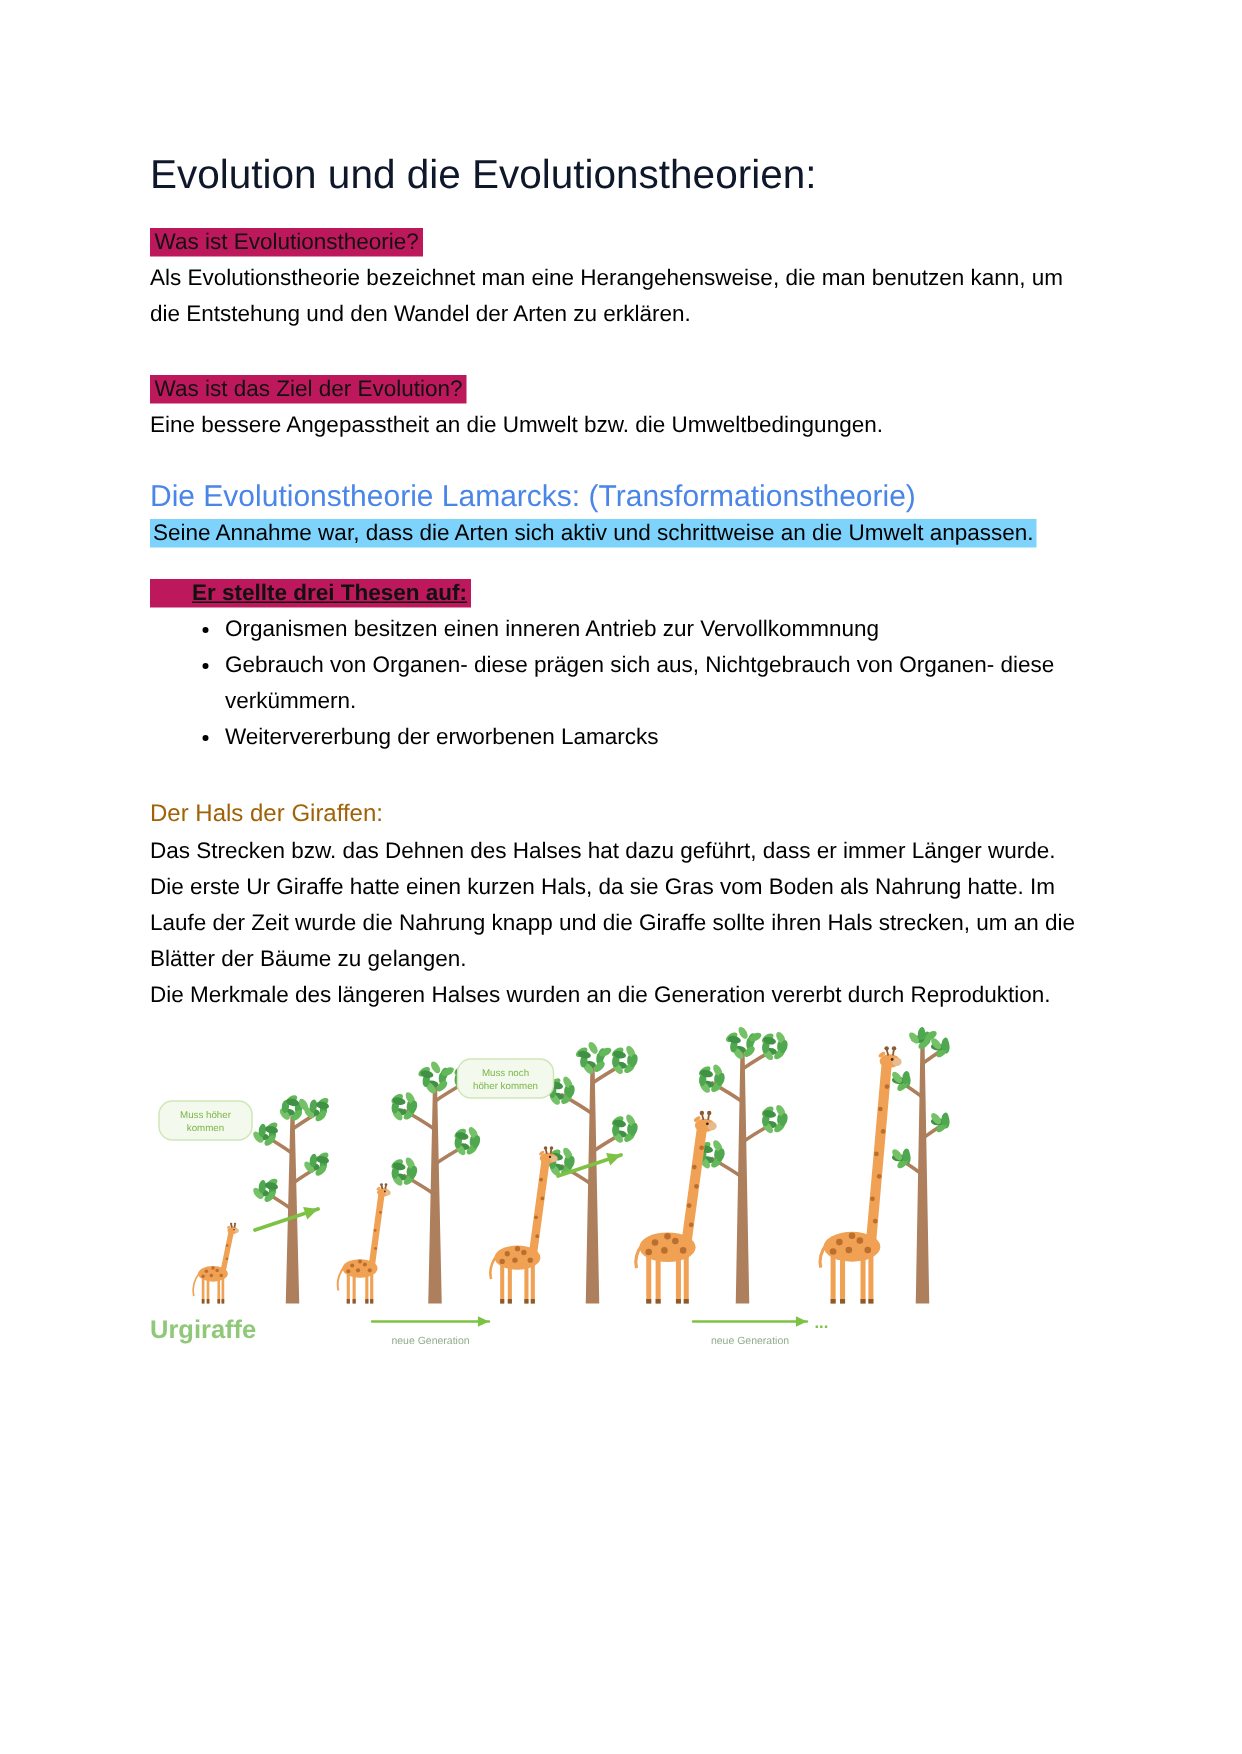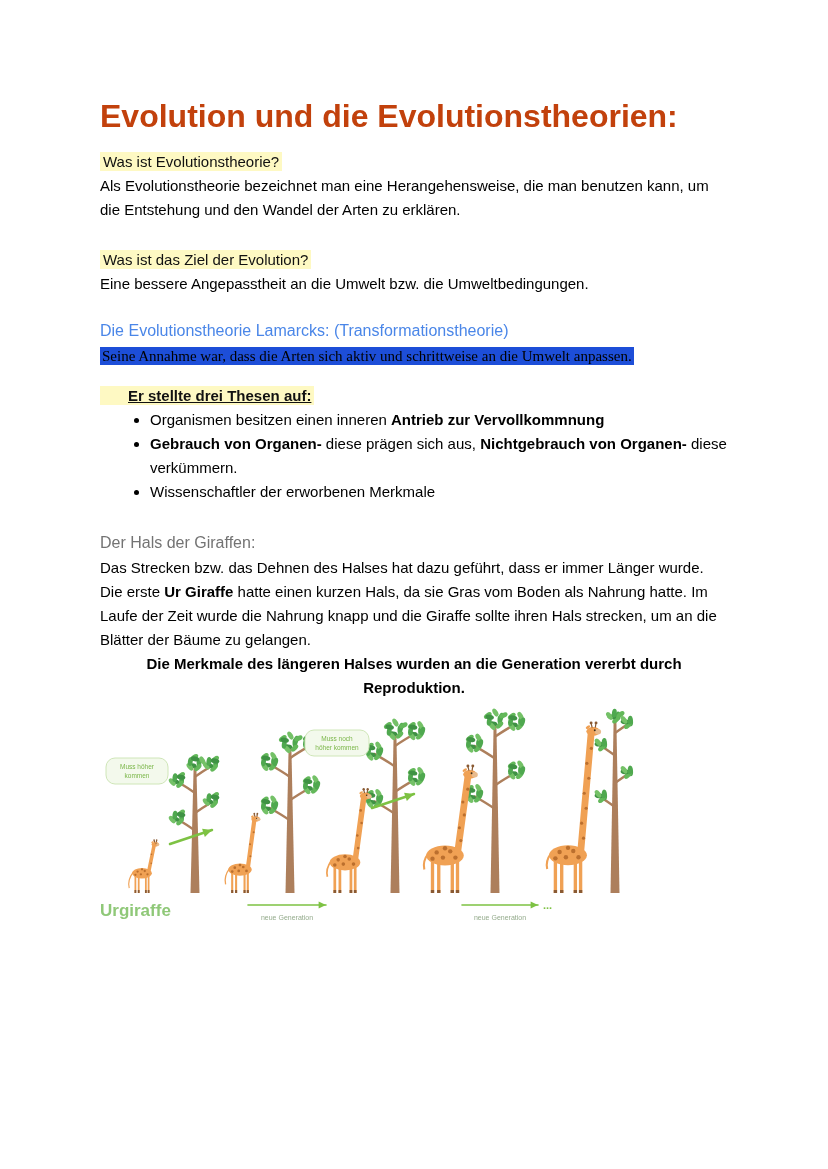--- a/index.html
+++ b/index.html
@@ -16,66 +16,65 @@
   }
   .content {
     position: absolute;
     left: 100px;
     top: 0;
     width: 628px;
   }
 
   h1.doc-title {
     margin: 98px 0 0 0;
-    font-size: 32px;
+    font-size: 27px;
     line-height: 36px;
-    font-weight: 700;
-    color: #c2410c;
+    font-weight: 400;
+    color: #0f172a;
   }
 
   p { margin: 0; font-size: 15px; line-height: 24px; }
 
   .h-block { margin-top: 16px; }
   .gap-md  { margin-top: 26px; }
   .gap-sm  { margin-top: 16px; }
 
   .hl-purple {
-    background: #fef9c3;
+    background: #be185d;
     color: #111111;
     padding: 1px 3px;
     -webkit-box-decoration-break: clone;
     box-decoration-break: clone;
   }
   .hl-purple.bold-underline {
     font-weight: 700;
     text-decoration: underline;
     padding-left: 28px;
   }
   .hl-green {
-    background: #1d4ed8;
+    background: #7dd3fc;
     color: #000;
     padding: 1px 2px;
     -webkit-box-decoration-break: clone;
     box-decoration-break: clone;
-    font-family: Liberation Serif, serif;
   }
 
   .blue-heading {
     color: #4a86e8;
-    font-size: 16px;
+    font-size: 20px;
     line-height: 26px;
     margin-top: 22px;
   }
   .red-heading {
-    color: #737373;
+    color: #a16207;
     font-size: 16px;
     line-height: 26px;
     margin-top: 26px;
   }
-  .bold { font-weight: 700; text-align: center; }
+  .bold { font-weight: 400; }
 
   ul.theses-list {
     margin: 0;
     padding-left: 50px;
     font-size: 15px;
   }
   ul.theses-list li { line-height: 24px; }
 
   .illustration-wrap { margin-top: 8px; }
   svg.illustration { display: block; }
@@ -124,21 +123,21 @@
     <p class="gap-md"><span class="hl-purple">Was ist das Ziel der Evolution?</span></p>
     <p>Eine bessere Angepasstheit an die Umwelt bzw. die Umweltbedingungen.</p>
 
     <p class="blue-heading">Die Evolutionstheorie Lamarcks: (Transformationstheorie)</p>
     <p><span class="hl-green">Seine Annahme war, dass die Arten sich aktiv und schrittweise an die Umwelt anpassen.</span></p>
 
     <p class="gap-sm"><span class="hl-purple bold-underline">Er stellte drei Thesen auf:</span></p>
     <ul class="theses-list">
       <li><span>Organismen besitzen einen inneren </span><span class="bold">Antrieb zur Vervollkommnung</span></li>
       <li><span class="bold">Gebrauch von Organen-</span><span> diese prägen sich aus, </span><span class="bold">Nichtgebrauch von Organen-</span><span> diese verkümmern.</span></li>
-      <li><span>Wissenschaftler der erworbenen Merkmale</span></li>
+      <li><span>Weitervererbung der erworbenen Lamarcks</span></li>
     </ul>
 
 
     <p class="red-heading">Der Hals der Giraffen:</p>
     <p>Das Strecken bzw. das Dehnen des Halses hat dazu geführt, dass er immer Länger wurde.</p>
     <p><span>Die erste </span><span class="bold">Ur Giraffe</span><span> hatte einen kurzen Hals, da sie Gras vom Boden als Nahrung hatte. Im Laufe der Zeit wurde die Nahrung knapp und die Giraffe sollte ihren Hals strecken, um an die Blätter der Bäume zu gelangen.</span></p>
     <p class="bold">Die Merkmale des längeren Halses wurden an die Generation vererbt durch Reproduktion.</p>
 
     <div class="illustration-wrap">
       <svg class="illustration" id="illu-svg" width="545" height="232" viewBox="0 0 545 232">

